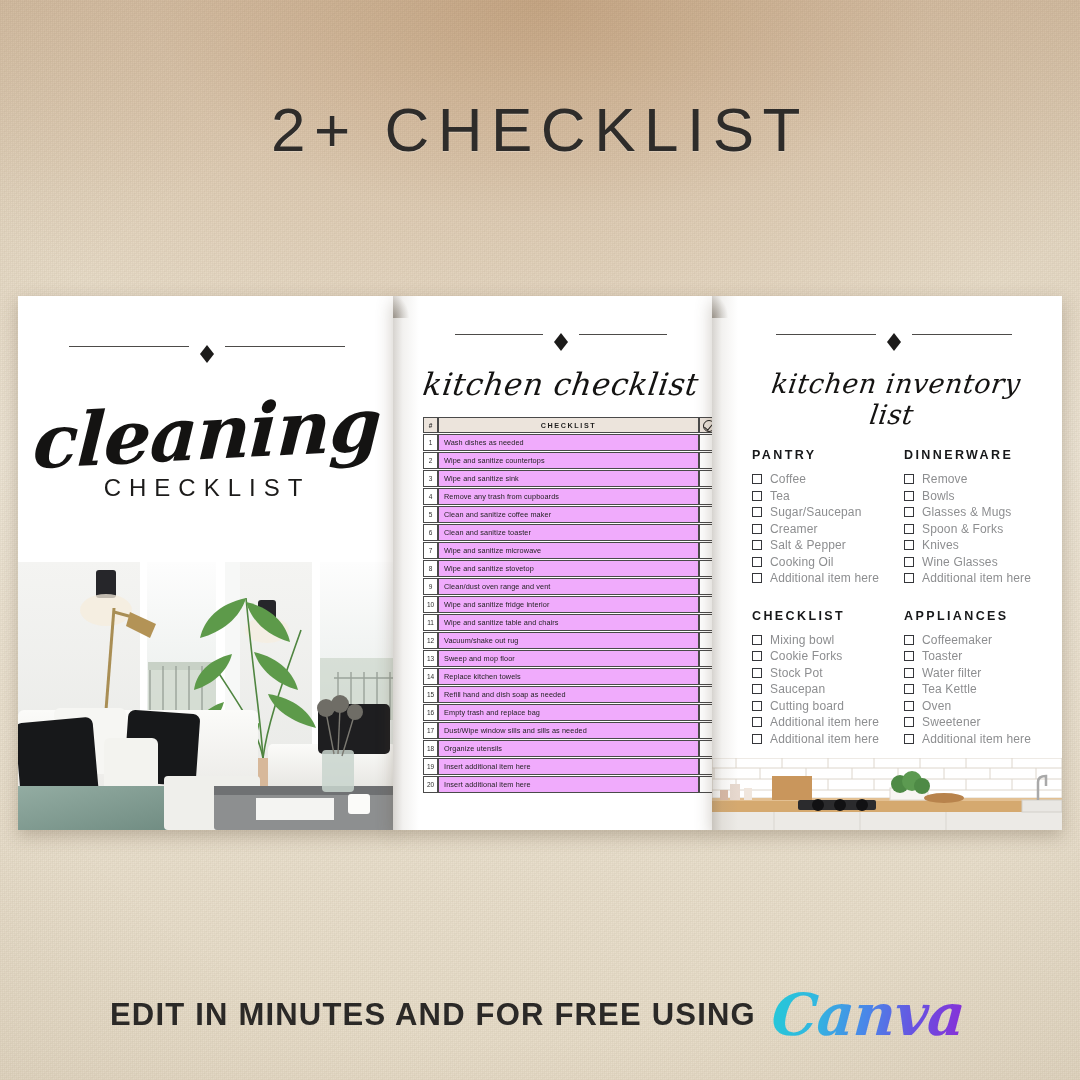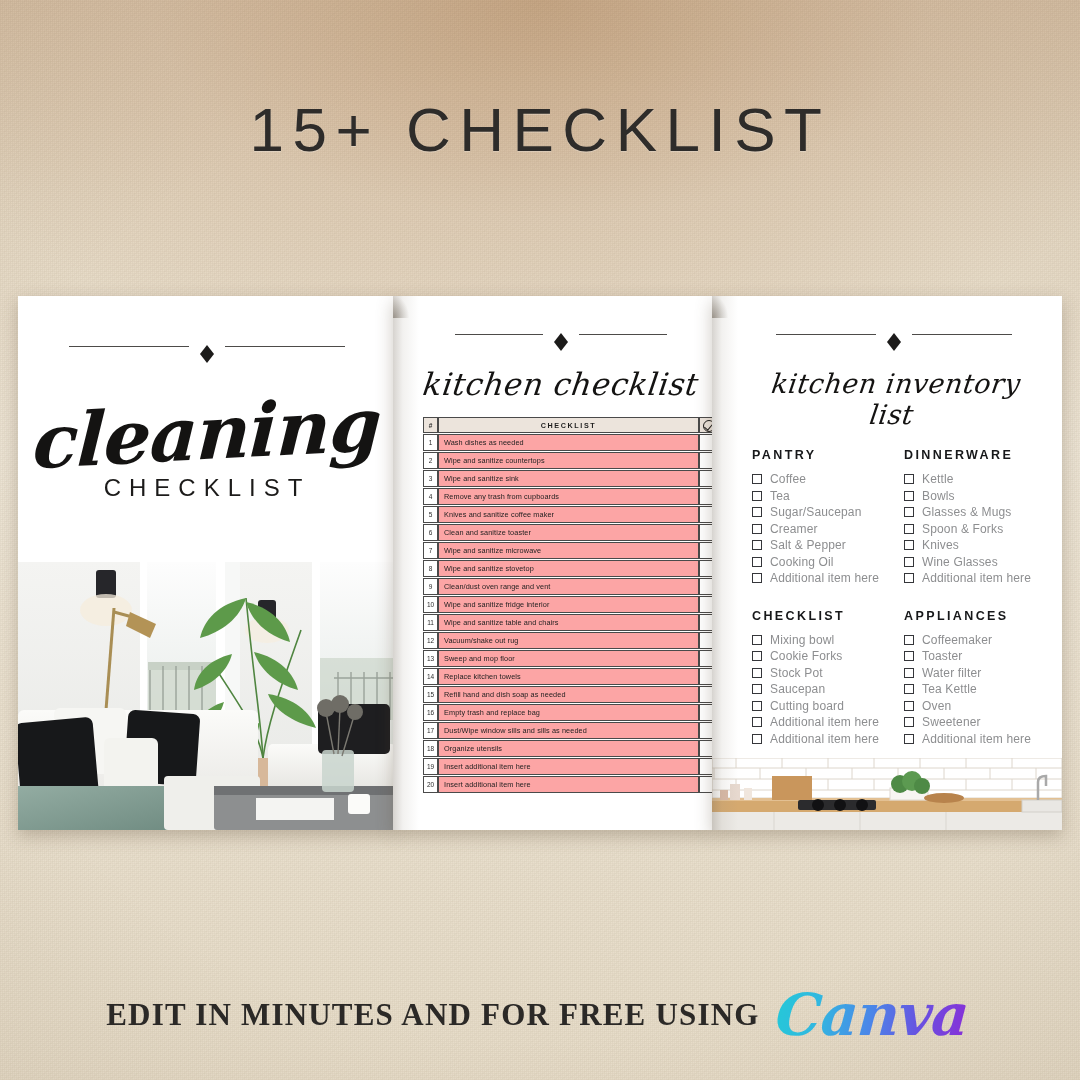--- a/index.html
+++ b/index.html
@@ -178,21 +178,21 @@
     width: 13px;
     border: 1px solid #4a4a4a;
     background: #fff;
     text-align: center;
     font-size: 6.5px;
     color: #2b2b2b;
     height: 15px;
   }
   .task-cell {
     border: 1px solid #4a4a4a;
-    background: #fca5a5;
+    background: #f0abfc;
     padding-left: 5px !important;
     color: #1e1e1e;
     height: 15px;
     letter-spacing: .1px;
   }
   .check-cell {
     width: 17px;
     border: 1px solid #4a4a4a;
     background: #fff;
     height: 15px;
@@ -274,21 +274,21 @@
     display: flex;
     align-items: center;
     justify-content: center;
     gap: 16px;
   }
   #caption-text {
     font-size: 31px;
     font-weight: 700;
     letter-spacing: 1.2px;
     color: #2b2927;
-    font-family: Liberation Serif, serif;
+    font-family: Liberation Sans, sans-serif;
   }
   #canva-logo {
     font-family: "DejaVu Serif", serif;
     font-style: italic;
     font-weight: 700;
     font-size: 58px;
     line-height: 1;
     letter-spacing: -1px;
     background: linear-gradient(95deg, #25c8d8 0%, #32b7e0 22%, #4a86e8 48%, #6a4fe0 74%, #8c2bd6 100%);
     -webkit-background-clip: text;
@@ -299,21 +299,21 @@
   }
 </style>
 </head>
 <body>
 
 <div id="backdrop"></div>
 <div id="grain"></div>
 <div id="vignette"></div>
 
 <div id="headline">
-  <div class="l1">15+ CHECKLIST</div>
+  <div class="l1">2+ CHECKLIST</div>
 </div>
 
 <div id="spread">
 
   <div class="page" id="page-left">
     <div class="cover-top">
       <div class="ornament">
         <span class="rule"></span>
         <span class="diamond"></span>
         <span class="rule"></span>
@@ -466,21 +466,21 @@
               <td class="task-cell">Wipe and sanitize sink</td>
               <td class="check-cell"></td>
             </tr>
             <tr>
               <td class="num-cell">4</td>
               <td class="task-cell">Remove any trash from cupboards</td>
               <td class="check-cell"></td>
             </tr>
             <tr>
               <td class="num-cell">5</td>
-              <td class="task-cell">Knives and sanitize coffee maker</td>
+              <td class="task-cell">Clean and sanitize coffee maker</td>
               <td class="check-cell"></td>
             </tr>
             <tr>
               <td class="num-cell">6</td>
               <td class="task-cell">Clean and sanitize toaster</td>
               <td class="check-cell"></td>
             </tr>
             <tr>
               <td class="num-cell">7</td>
               <td class="task-cell">Wipe and sanitize microwave</td>
@@ -595,21 +595,21 @@
             </div>
             <div class="inv-item">
               <span class="inv-box"></span>
               <span>Additional item here</span>
             </div>
           </div>
           <div>
             <div class="inv-head">DINNERWARE</div>
             <div class="inv-item">
               <span class="inv-box"></span>
-              <span>Kettle</span>
+              <span>Remove</span>
             </div>
             <div class="inv-item">
               <span class="inv-box"></span>
               <span>Bowls</span>
             </div>
             <div class="inv-item">
               <span class="inv-box"></span>
               <span>Glasses &amp; Mugs</span>
             </div>
             <div class="inv-item">

